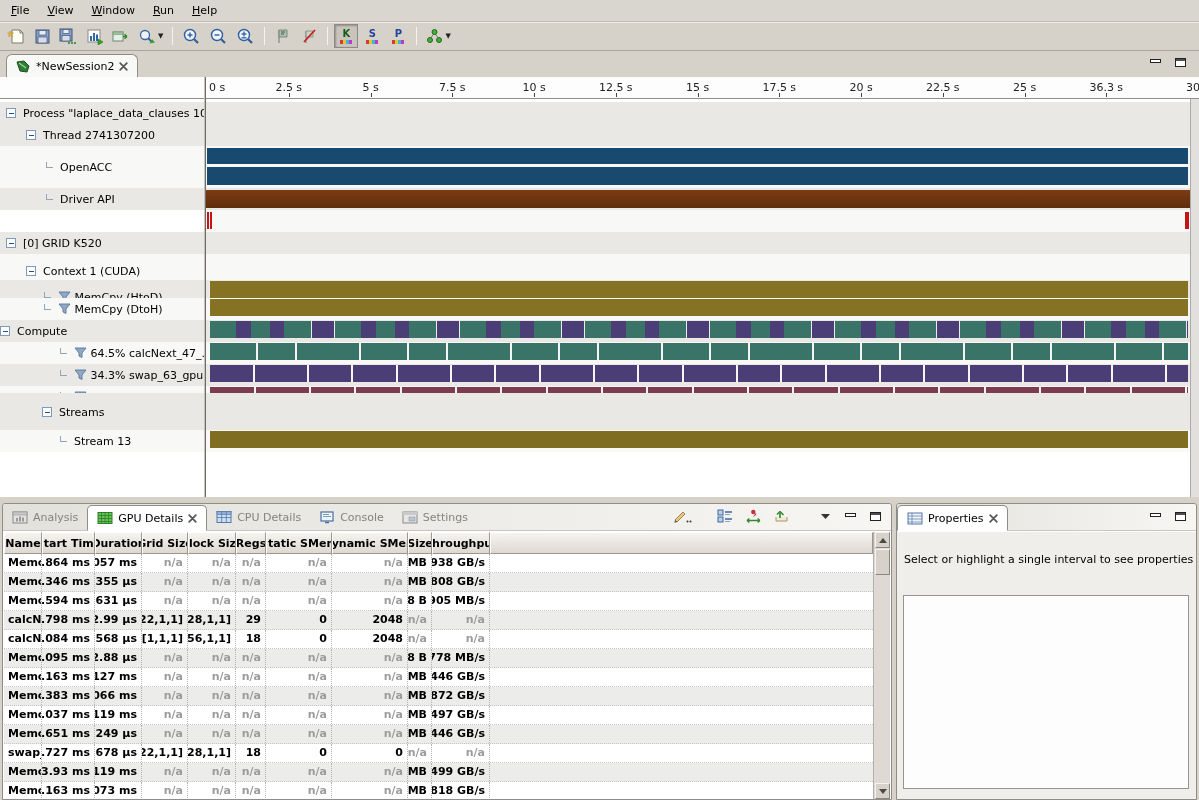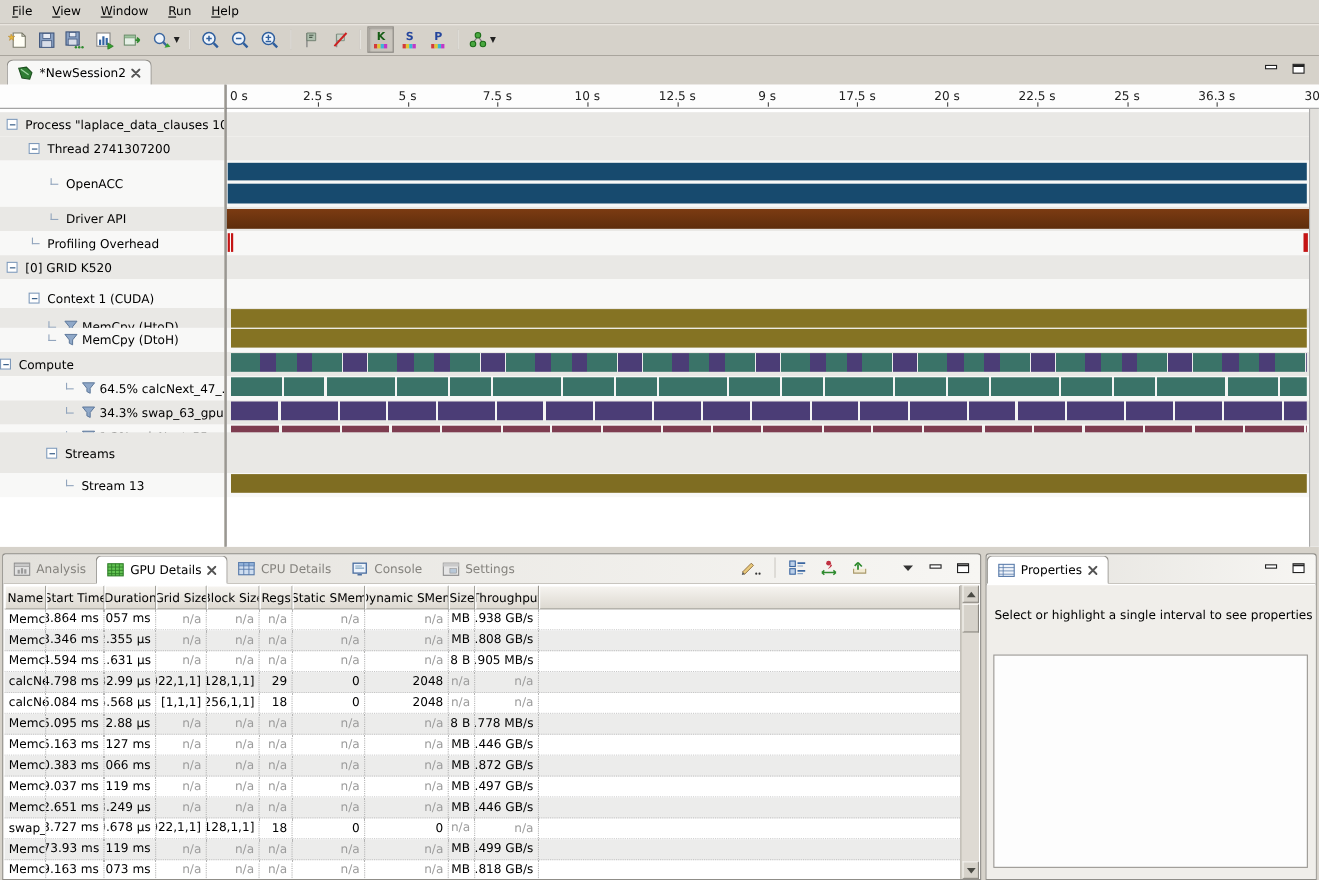--- a/index.html
+++ b/index.html
@@ -71,21 +71,21 @@
   .right-panel{left:896px;top:503px;width:301px;height:297px;}
   .ptabbar{position:absolute;top:0;left:0;right:0;height:27px;display:flex;align-items:flex-end;
            background:linear-gradient(90deg,#e3e1dc,#f7f6f3);border-bottom:1px solid #c8c5bf;border-radius:3px 3px 0 0;}
   .ptab{height:26px;display:flex;align-items:center;gap:5px;padding:0 9px;color:#85837e;white-space:nowrap;}
   .ptab.active{background:#fff;border:1px solid #8f8d88;border-bottom:1px solid #fff;border-radius:5px 5px 0 0;
                color:#000;margin-bottom:-1px;z-index:2;}
   .ptools{margin-left:auto;display:flex;align-items:center;gap:3px;padding:0 5px 4px 0;}
   .ptools .tbtn{height:20px;min-width:20px;}
 
   
-  .gtable{position:absolute;top:28px;left:1px;right:18px;bottom:0;overflow:hidden;background:#fff;}
+  .gtable{position:absolute;top:28px;left:1px;right:18px;bottom:0;overflow:hidden;background:#fff;font-weight:bold;}
   .ghead{display:flex;height:22px;}
   .gh{flex:none;background:linear-gradient(#f6f4f0,#ddd9d1);border-right:1px solid #9a978f;border-bottom:1px solid #9a978f;
       border-top:1px solid #fff;border-left:1px solid #fff;display:flex;align-items:center;justify-content:center;
       overflow:hidden;white-space:nowrap;}
   .gh.fill{flex:1;}
   .grow{display:flex;height:19px;border-bottom:1px dotted #c6c6c6;}
   .grow.even{background:#ececeb;}
   .gc{flex:none;border-right:1px dotted #b4b4b4;padding:2px 4px 0;overflow:hidden;white-space:nowrap;
       text-align:right;direction:rtl;}
   .gc bdi{direction:ltr;unicode-bidi:isolate;}
@@ -316,21 +316,21 @@
         <span class="rlabel" style="left:288.75px;transform:translateX(-50%)">2.5 s</span>
         <span class="rtick" style="left:288.75px"></span>
         <span class="rlabel" style="left:370.5px;transform:translateX(-50%)">5 s</span>
         <span class="rtick" style="left:370.5px"></span>
         <span class="rlabel" style="left:452.25px;transform:translateX(-50%)">7.5 s</span>
         <span class="rtick" style="left:452.25px"></span>
         <span class="rlabel" style="left:534px;transform:translateX(-50%)">10 s</span>
         <span class="rtick" style="left:534px"></span>
         <span class="rlabel" style="left:615.75px;transform:translateX(-50%)">12.5 s</span>
         <span class="rtick" style="left:615.75px"></span>
-        <span class="rlabel" style="left:697.5px;transform:translateX(-50%)">9 s</span>
+        <span class="rlabel" style="left:697.5px;transform:translateX(-50%)">15 s</span>
         <span class="rtick" style="left:697.5px"></span>
         <span class="rlabel" style="left:779.25px;transform:translateX(-50%)">17.5 s</span>
         <span class="rtick" style="left:779.25px"></span>
         <span class="rlabel" style="left:861px;transform:translateX(-50%)">20 s</span>
         <span class="rtick" style="left:861px"></span>
         <span class="rlabel" style="left:942.75px;transform:translateX(-50%)">22.5 s</span>
         <span class="rtick" style="left:942.75px"></span>
         <span class="rlabel" style="left:1024.5px;transform:translateX(-50%)">25 s</span>
         <span class="rtick" style="left:1024.5px"></span>
         <span class="rlabel" style="left:1106.25px;transform:translateX(-50%)">36.3 s</span>
@@ -365,24 +365,20 @@
         <div class="t-row shade-grey" style="top:89px;height:22px">
           <div class="tree-cell" style="padding-left:46px">
             <span class="branch"></span>
             <span class="tree-label">Driver API</span>
           </div>
           <div class="track-cell">
             <div class="bar driver" style="left:0px;width:990px;top:2px;height:18px"></div>
           </div>
         </div>
         <div class="t-row shade-white" style="top:111px;height:22px">
-          <div class="tree-cell" style="padding-left:29px">
-            <span class="branch"></span>
-            <span class="tree-label">Profiling Overhead</span>
-          </div>
           <div class="track-cell">
             <div class="bar overhead" style="left:1px;width:2px;top:2px;height:17px"></div>
             <div class="bar overhead" style="left:4px;width:2px;top:2px;height:17px"></div>
             <div class="bar overhead" style="left:979px;width:4px;top:2px;height:17px"></div>
           </div>
         </div>
         <div class="t-row shade-grey" style="top:133px;height:22px">
           <div class="tree-cell" style="padding-left:6px">
             <span class="exp"></span>
             <span class="tree-label">[0] GRID K520</span>

